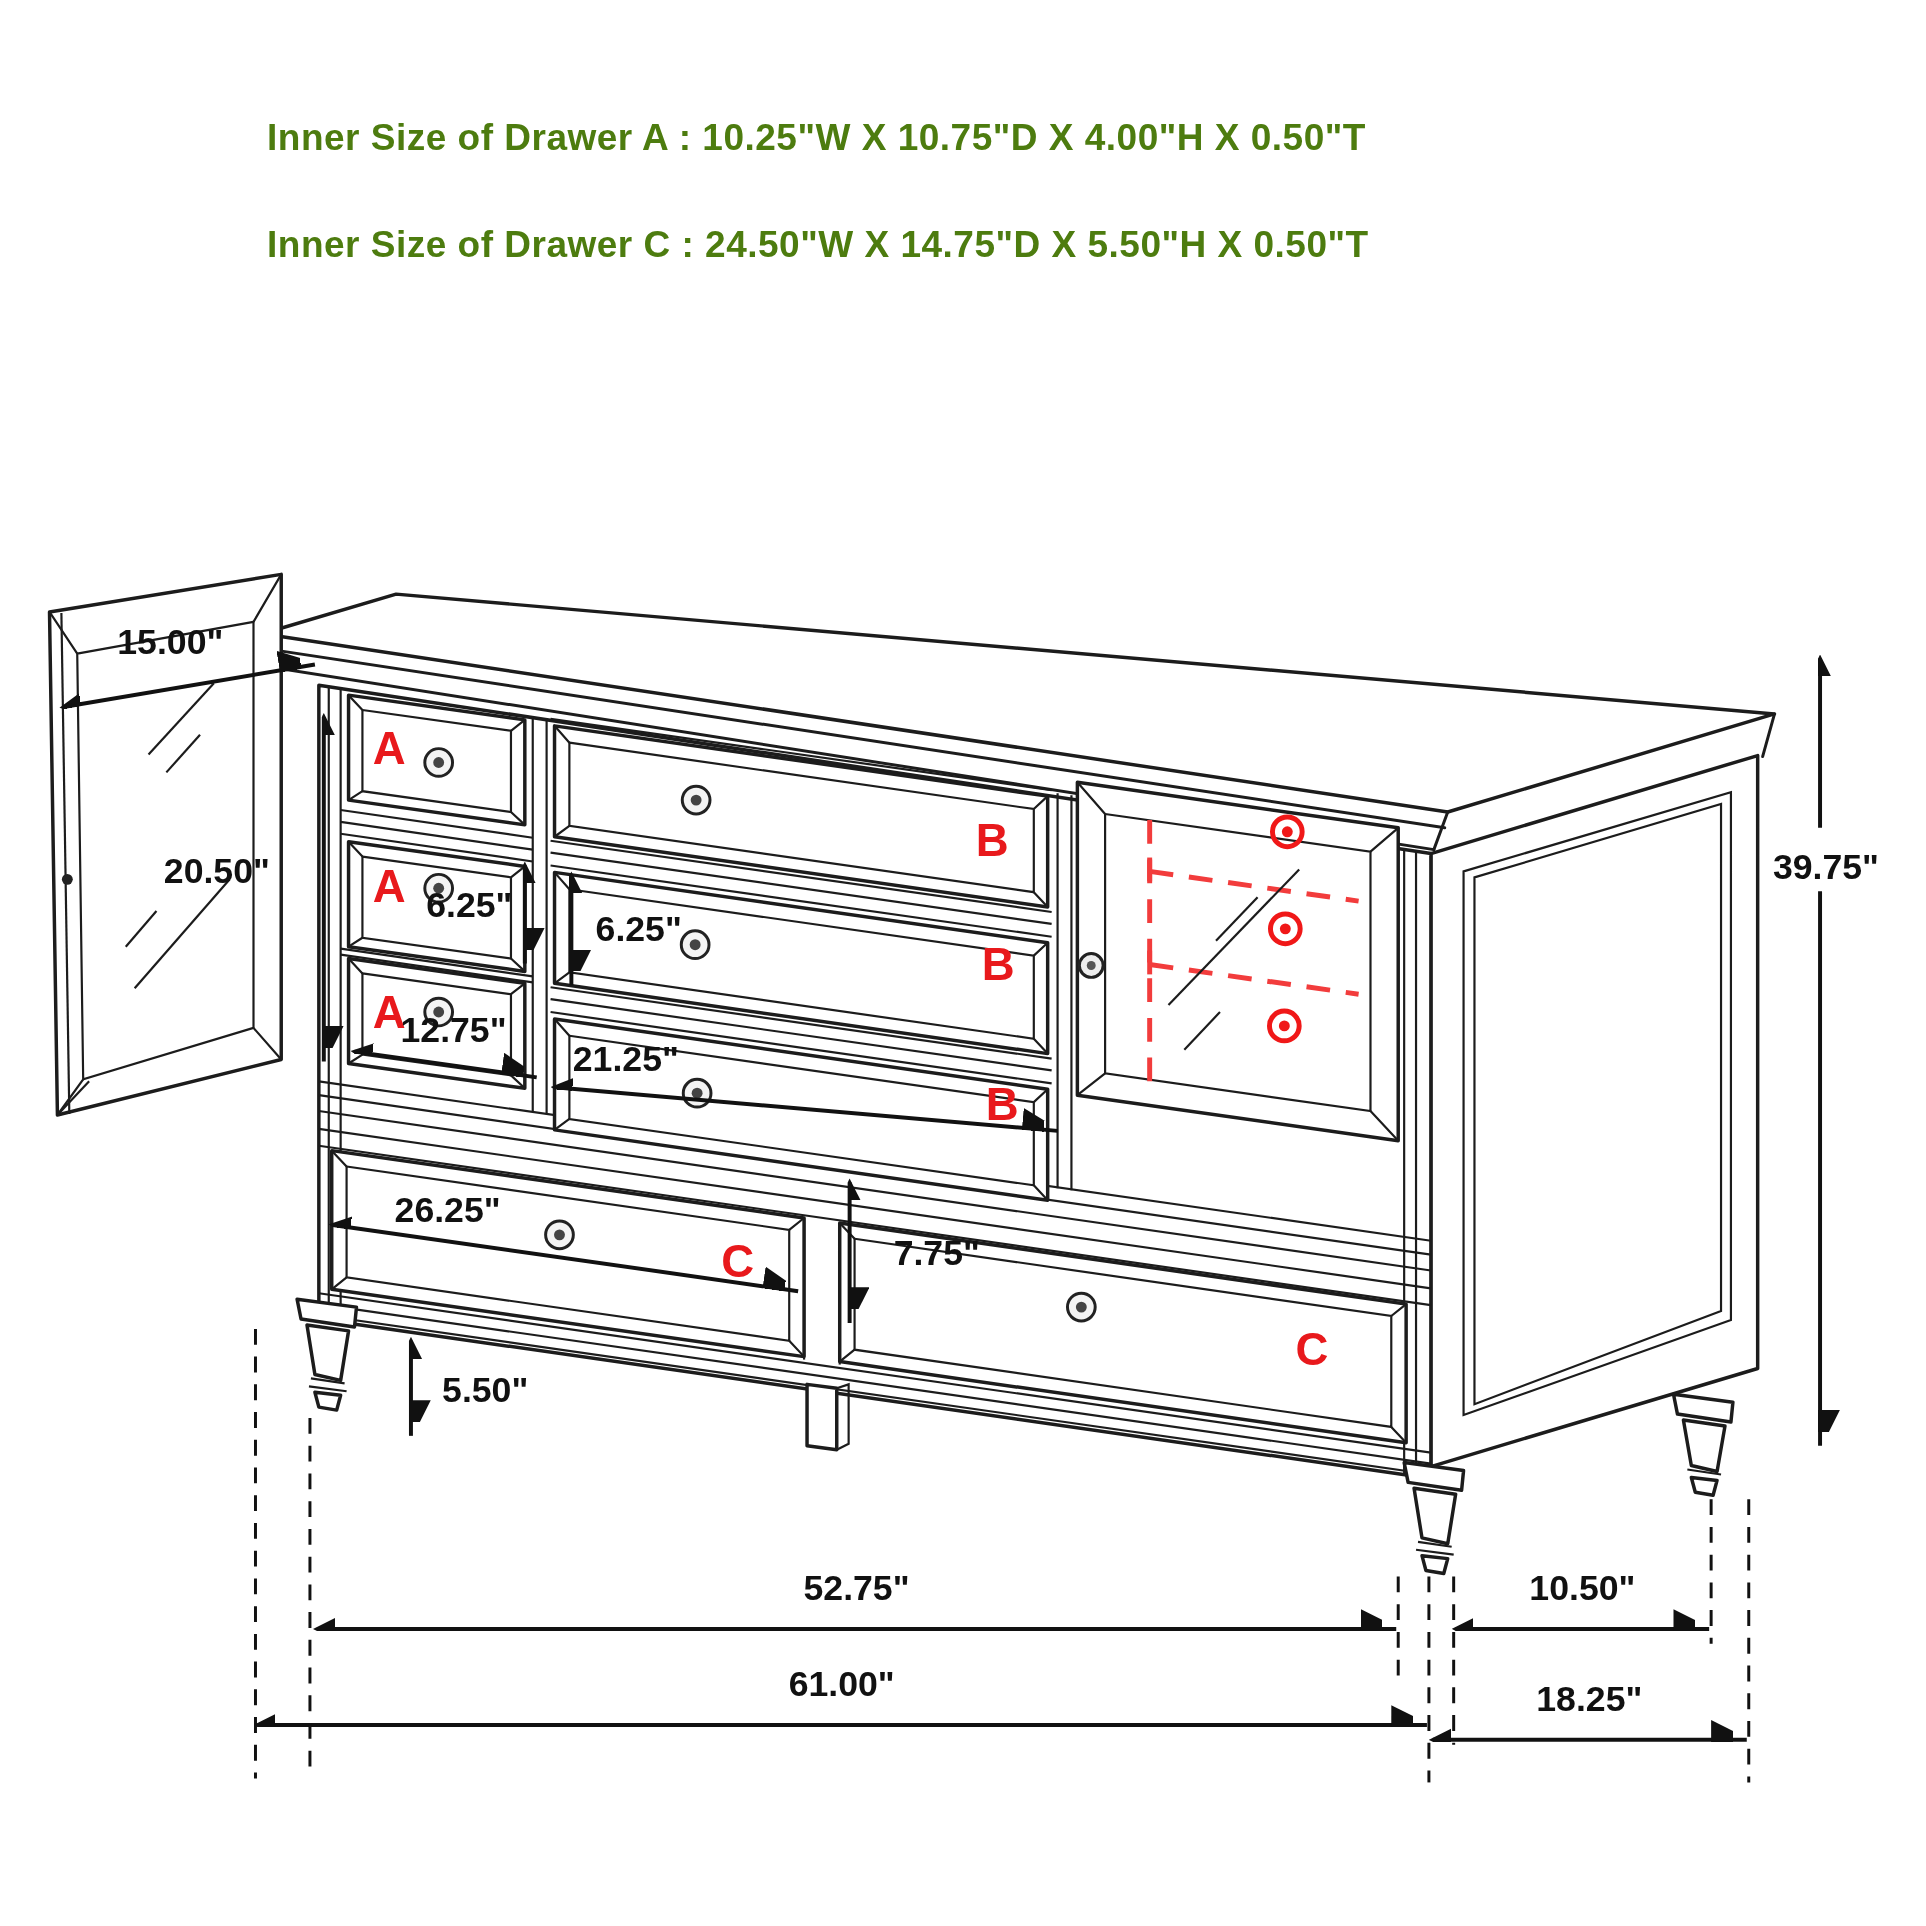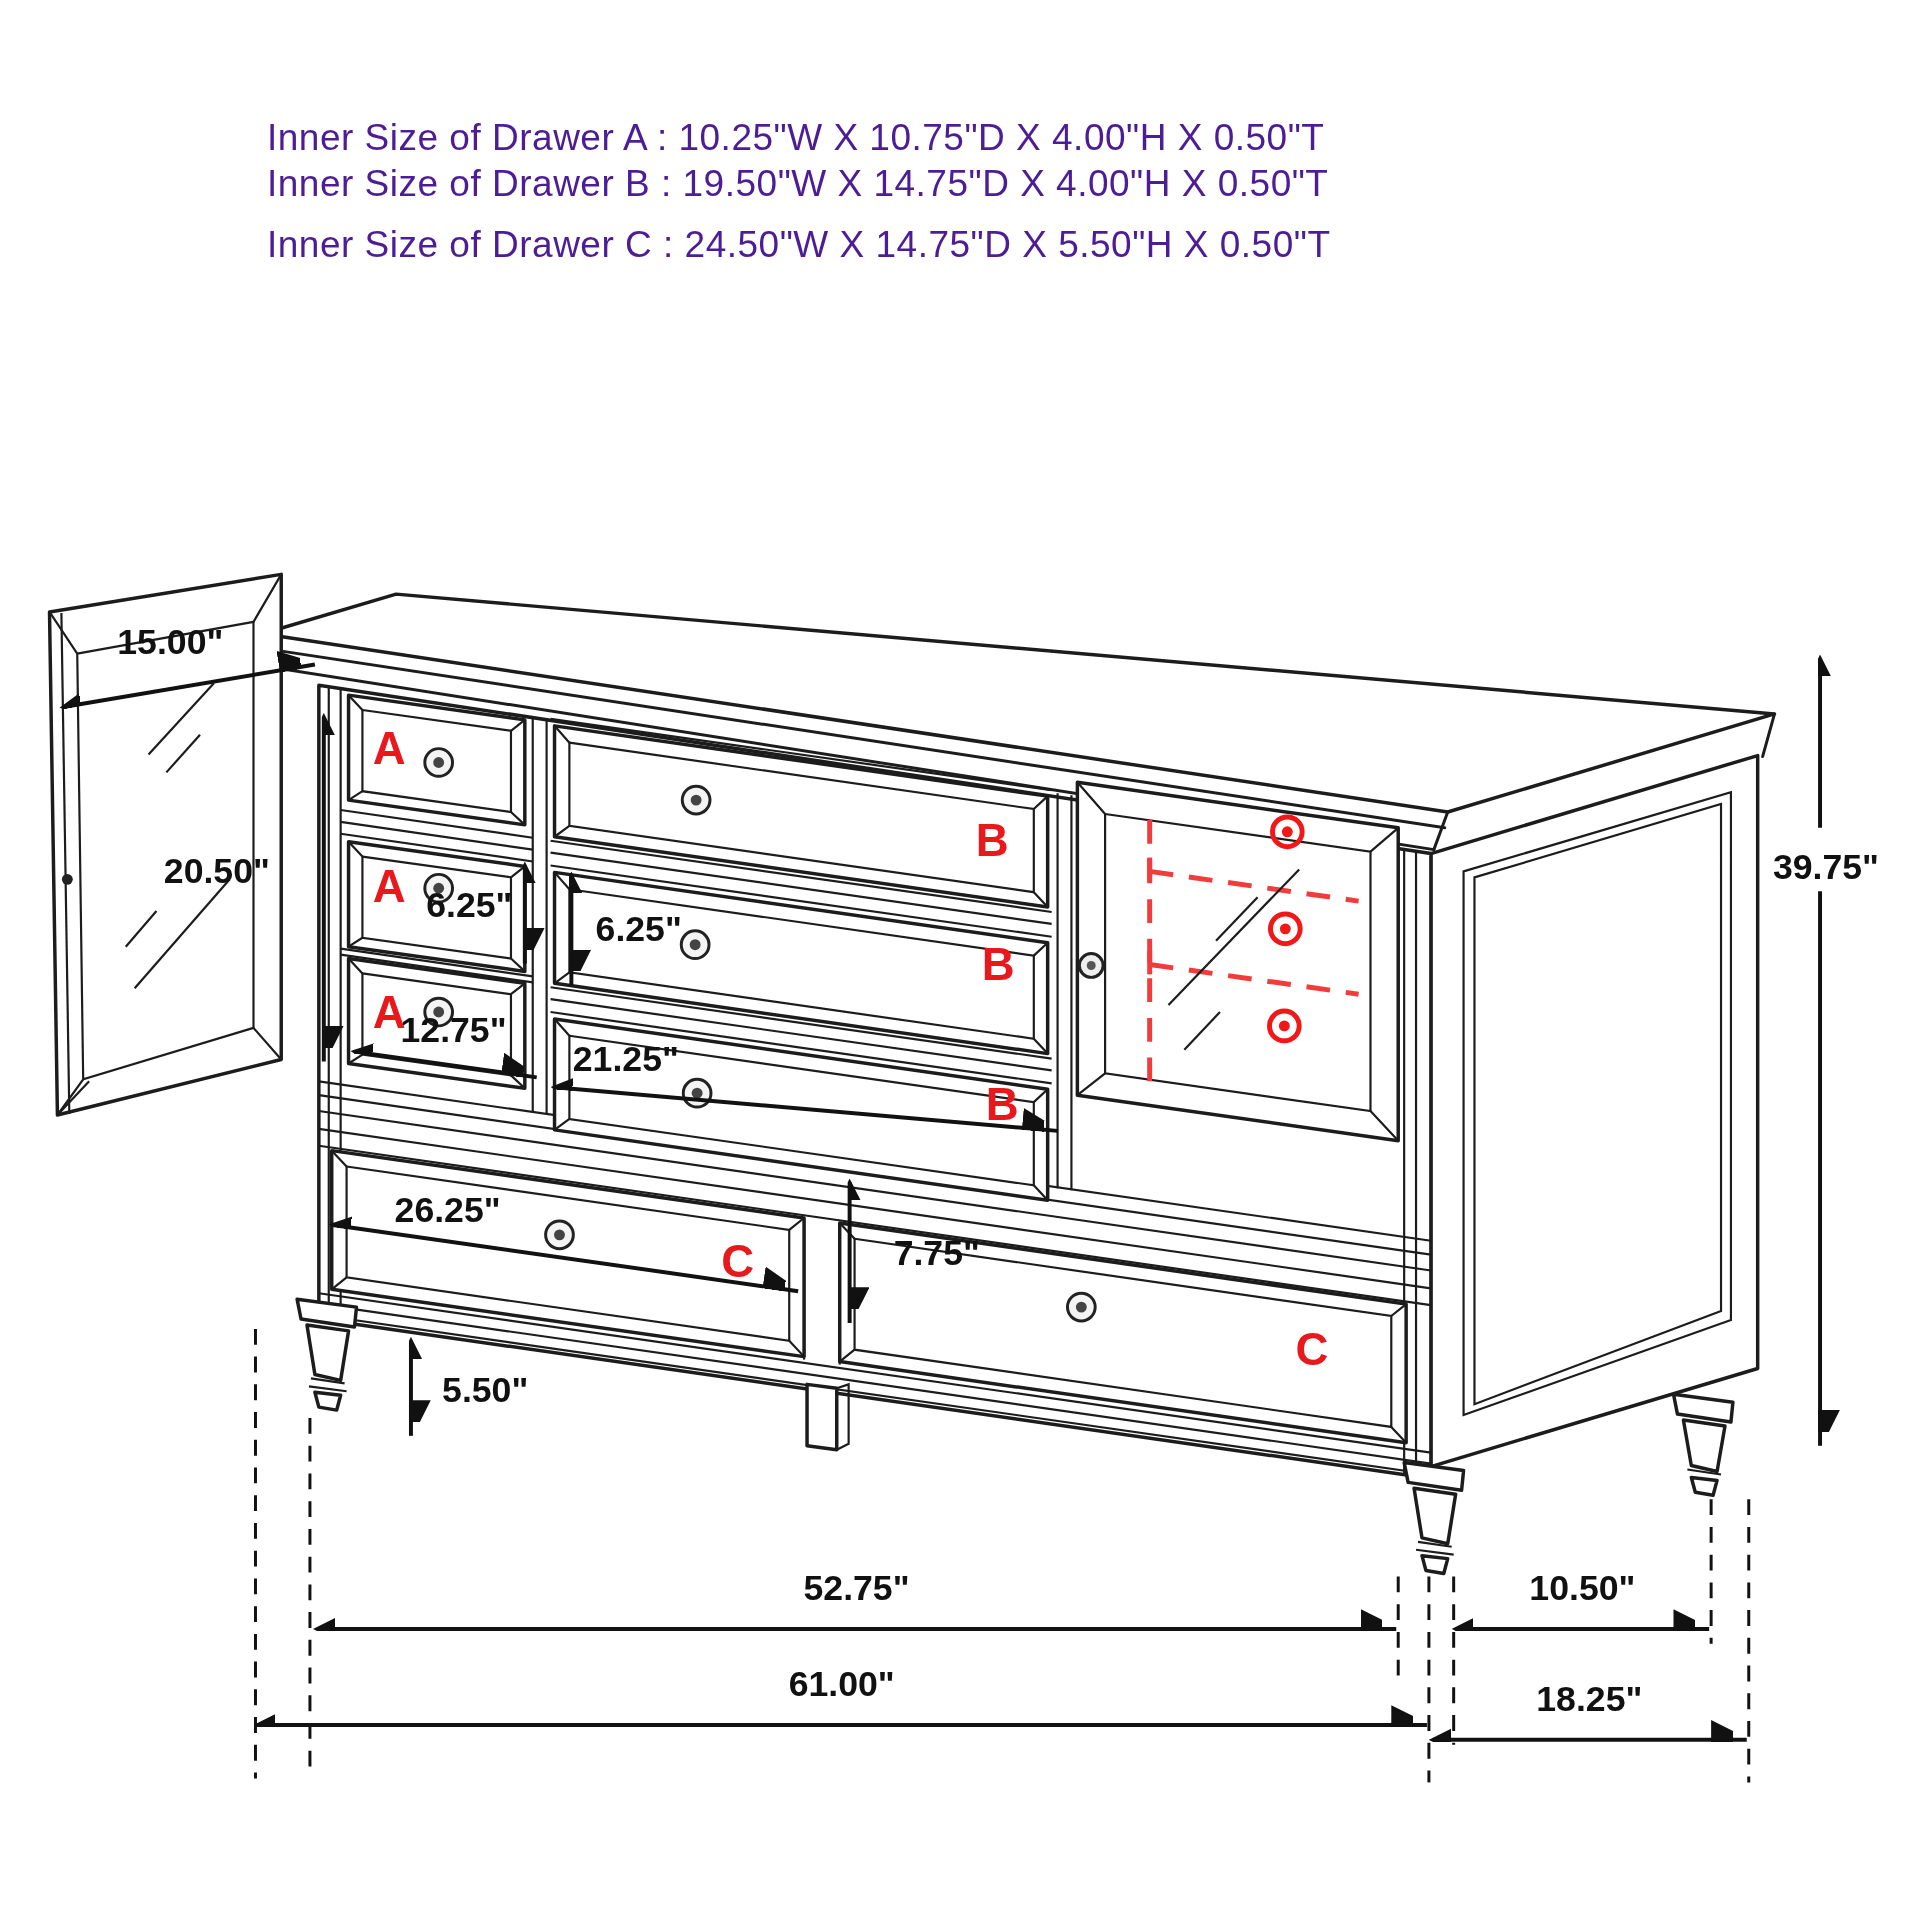--- a/index.html
+++ b/index.html
@@ -1,37 +1,36 @@
 <!DOCTYPE html>
 <html><head>
 <meta charset="utf-8">
 <style>
   html,body{margin:0;padding:0;background:#ffffff;}
   #stage{position:relative;width:1927px;height:1927px;background:#fff;overflow:hidden;
          font-family:"Liberation Sans", sans-serif;}
-  .hdr{position:absolute;left:267px;font-weight:normal;font-size:37px;color:#4c1d95;
+  .hdr{position:absolute;left:267px;font-weight:bold;font-size:37px;color:#4d7c0f;
        letter-spacing:0.5px;white-space:nowrap;}
   svg{position:absolute;left:0;top:0;}
   .ln{stroke:#1c1c1c;stroke-width:3;fill:none;stroke-linecap:round;}
   .ln2{stroke:#1c1c1c;stroke-width:2.2;fill:none;}
   .face{fill:#ffffff;stroke:#1c1c1c;stroke-width:3.5;stroke-linejoin:round;}
   .dim{stroke:#111;stroke-width:4;fill:none;}
   .dimtxt{font-family:"Liberation Sans",sans-serif;font-weight:bold;font-size:36px;fill:#111;text-anchor:middle;}
   .abc{font-family:"Liberation Sans",sans-serif;font-weight:bold;font-size:46px;fill:#e8191c;text-anchor:middle;}
   .redknob{stroke:#f01818;stroke-width:5;fill:none;}
   .reddash{stroke:#f23c3c;stroke-width:5;fill:none;stroke-dasharray:24 16;}
   .drop{stroke:#111;stroke-width:3;fill:none;stroke-dasharray:16 12;}
 </style>
 </head>
 <body>
 
 <div id="stage">
 
   <div class="hdr" style="top:117px">Inner Size of Drawer A : 10.25"W X 10.75"D X 4.00"H X 0.50"T</div>
-  <div class="hdr" style="top:163px">Inner Size of Drawer B : 19.50"W X 14.75"D X 4.00"H X 0.50"T</div>
   <div class="hdr" style="top:224px">Inner Size of Drawer C : 24.50"W X 14.75"D X 5.50"H X 0.50"T</div>
 
   <svg width="1927" height="1927" viewBox="0 0 1946 1946">
     <defs>
       <marker id="ah" markerWidth="5.5" markerHeight="5.5" refX="9" refY="5" orient="auto" markerUnits="strokeWidth">
         <path d="M0,0 L10,5 L0,10 Z" fill="#111"></path>
       </marker>
       <marker id="ahs" markerWidth="5.5" markerHeight="5.5" refX="1" refY="5" orient="auto" markerUnits="strokeWidth">
         <path d="M10,0 L0,5 L10,10 Z" fill="#111"></path>
       </marker>

